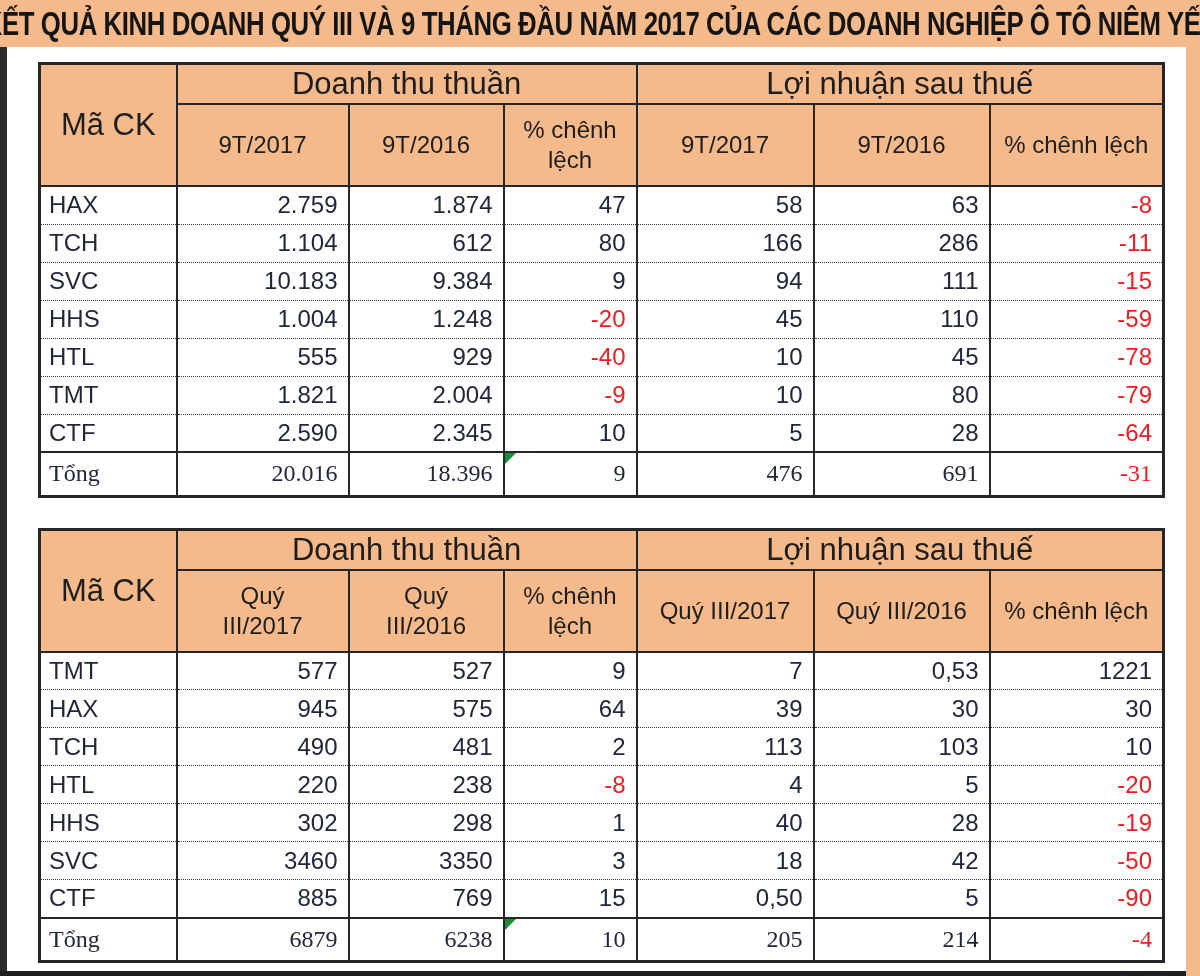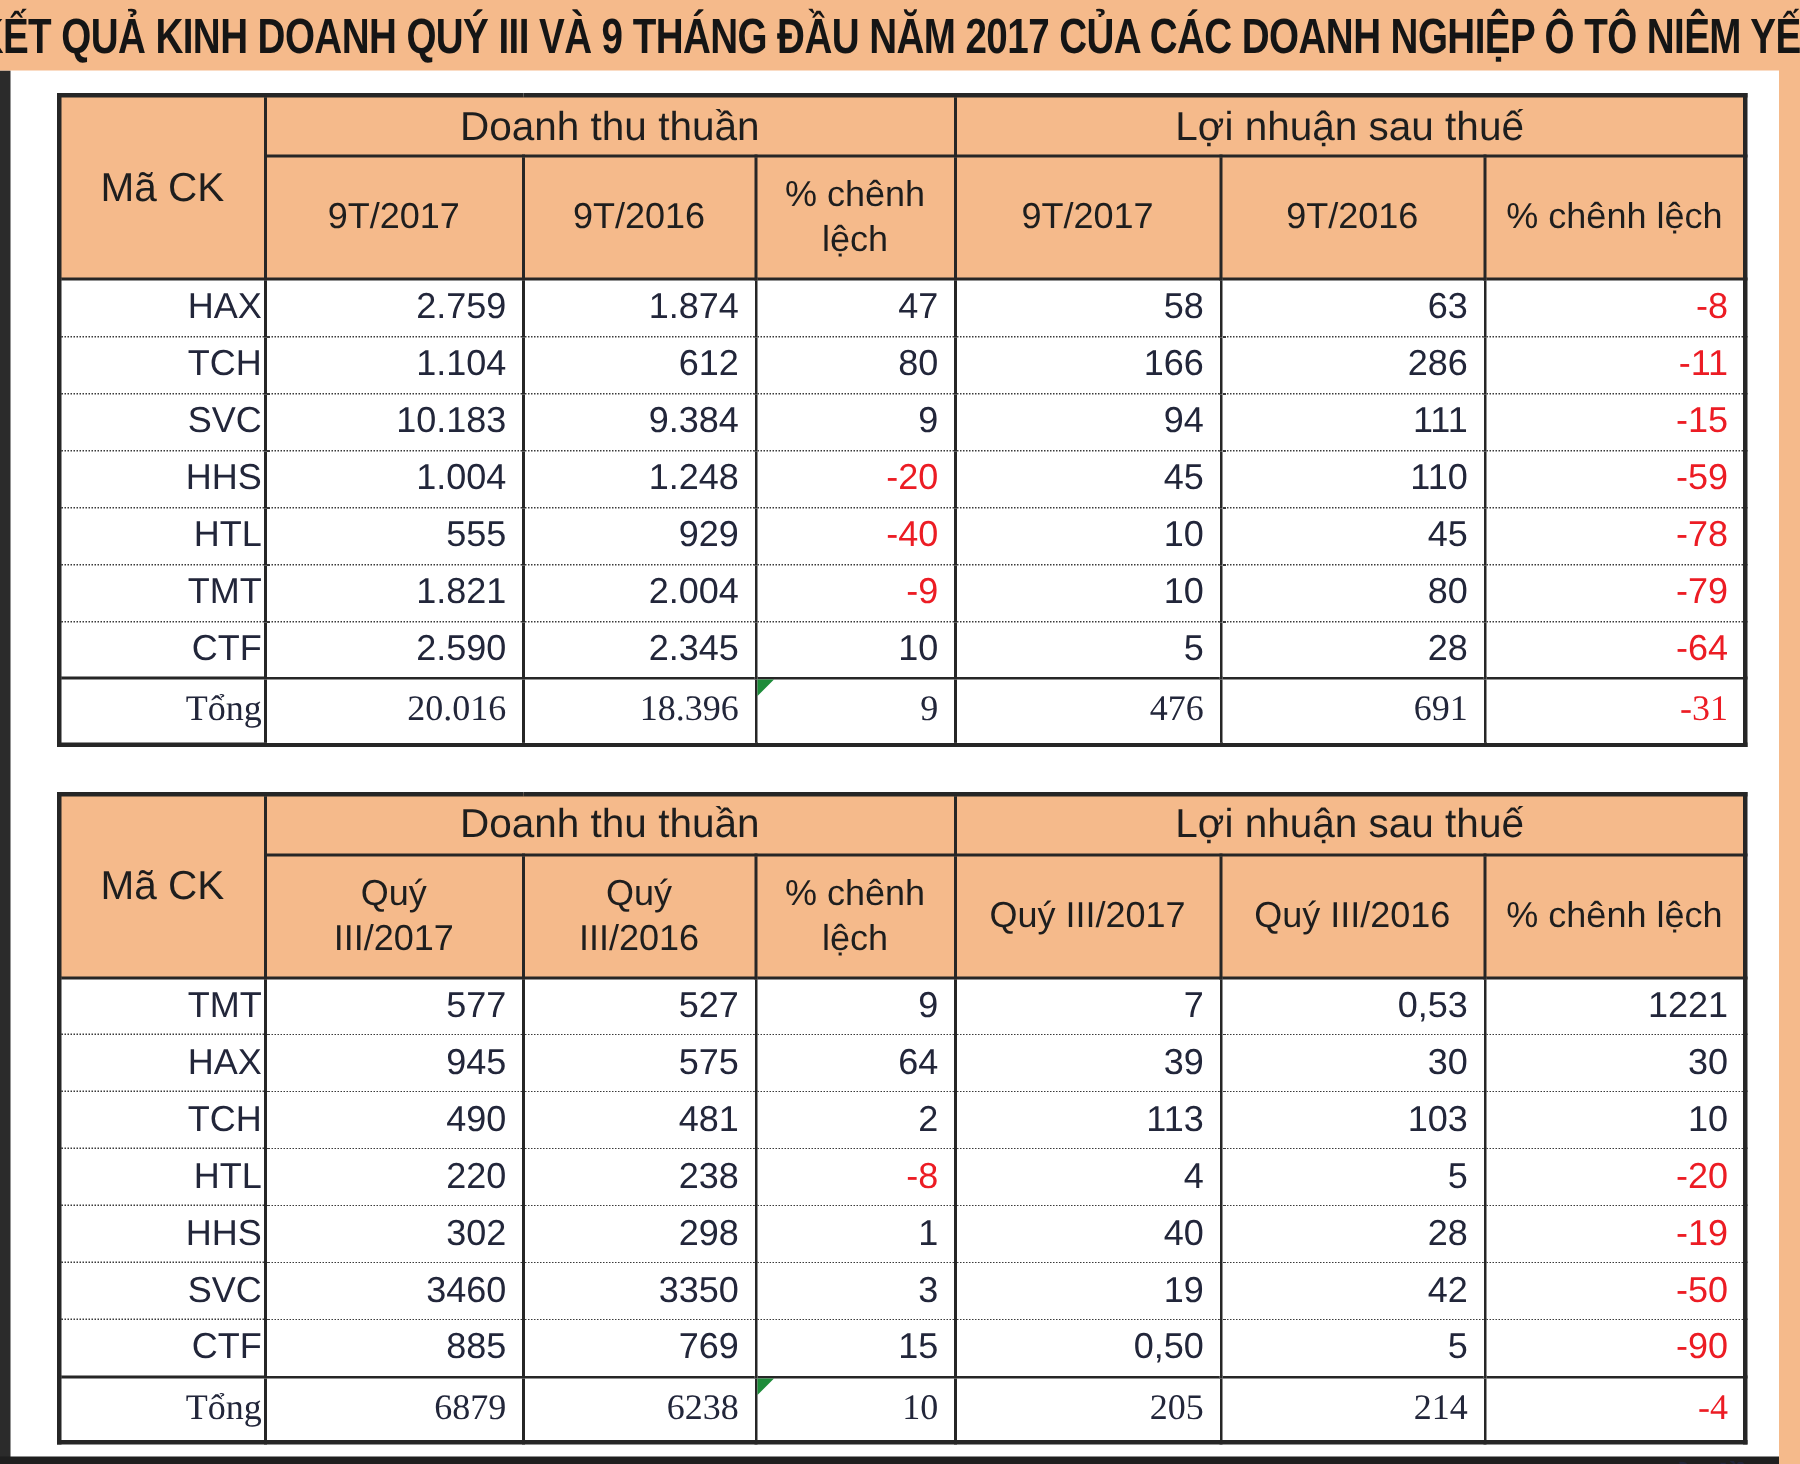--- a/index.html
+++ b/index.html
@@ -35,35 +35,35 @@
     color:#22263a;
   }
   table.report th{
     background:#F5BA8B;
     border:2px solid #262626;
     font-weight:400;
     color:#1e1e1e;
   }
   .t1{margin-top:15px;}
   .t2{margin-top:30px;}
-  tr.group-row th{height:36px;font-size:27px;}
+  tr.group-row th{height:36px;font-size:31px;}
   tr.sub-row th{height:78px;font-size:24px;line-height:1.25;white-space:pre-line;}
   th.code-head{font-size:24px;}
   td{
     background:#ffffff;
     font-size:24px;
     border-left:2px solid #262626;
     border-right:2px solid #262626;
     border-bottom:1px dotted #3a3a3a;
   }
   tr.data-row{height:38px;}
   tr.data-row:first-child td{border-top:2px solid #262626;}
   tr.total-row{height:44px;font-family:Liberation Serif, serif;}
   tr.total-row td{border-top:2px solid #262626;border-bottom:2px solid #262626;}
-  td.code{text-align:right;padding-left:8px;}
+  td.code{text-align:left;padding-left:8px;}
   td.num{text-align:right;padding-right:10px;position:relative;}
   td.num.neg{color:#ec1c24;}
   .corner-flag{
     position:absolute;top:0;left:0;width:0;height:0;
     border-top:11px solid #1e8c3a;
     border-right:11px solid transparent;
   }
   .footer-note{
     position:relative;z-index:1;
     width:1124px;margin-left:38px;
@@ -258,21 +258,21 @@
             <td class="num">1</td>
             <td class="num">40</td>
             <td class="num">28</td>
             <td class="num neg">-19</td>
           </tr>
           <tr class="data-row">
             <td class="code">SVC</td>
             <td class="num">3460</td>
             <td class="num">3350</td>
             <td class="num">3</td>
-            <td class="num">19</td>
+            <td class="num">18</td>
             <td class="num">42</td>
             <td class="num neg">-50</td>
           </tr>
           <tr class="data-row">
             <td class="code">CTF</td>
             <td class="num">885</td>
             <td class="num">769</td>
             <td class="num">15</td>
             <td class="num">0,50</td>
             <td class="num">5</td>

